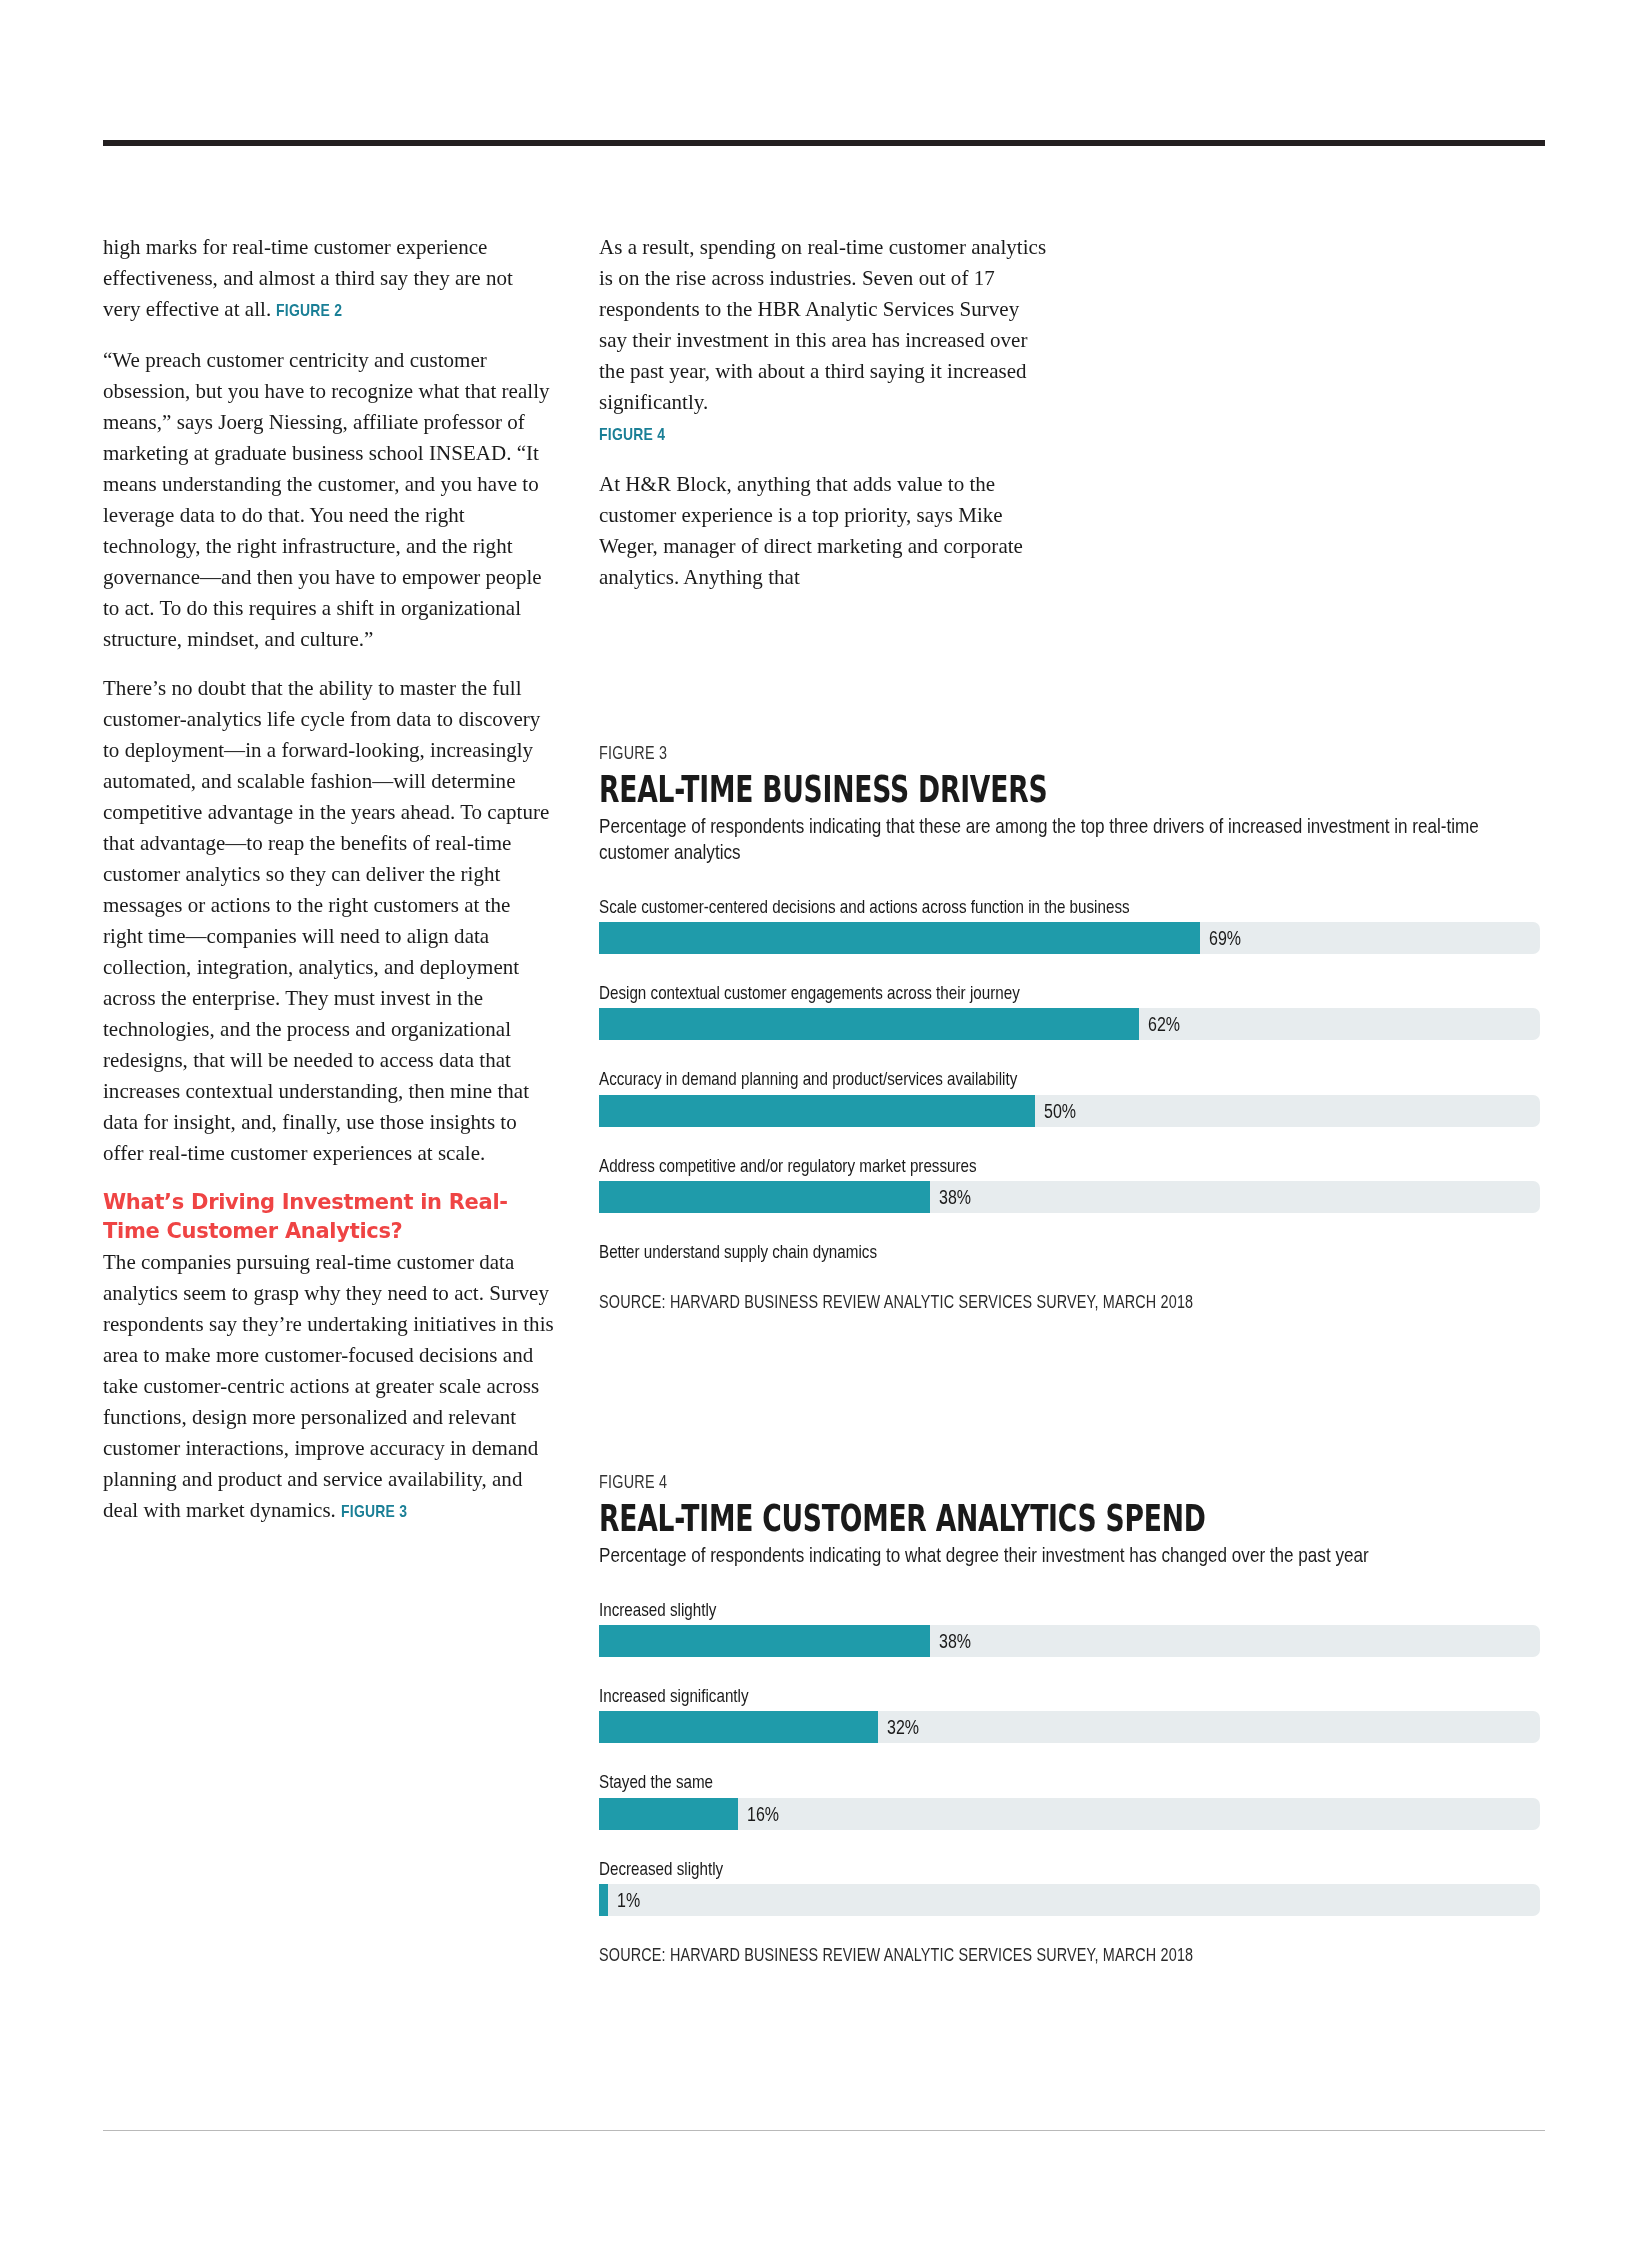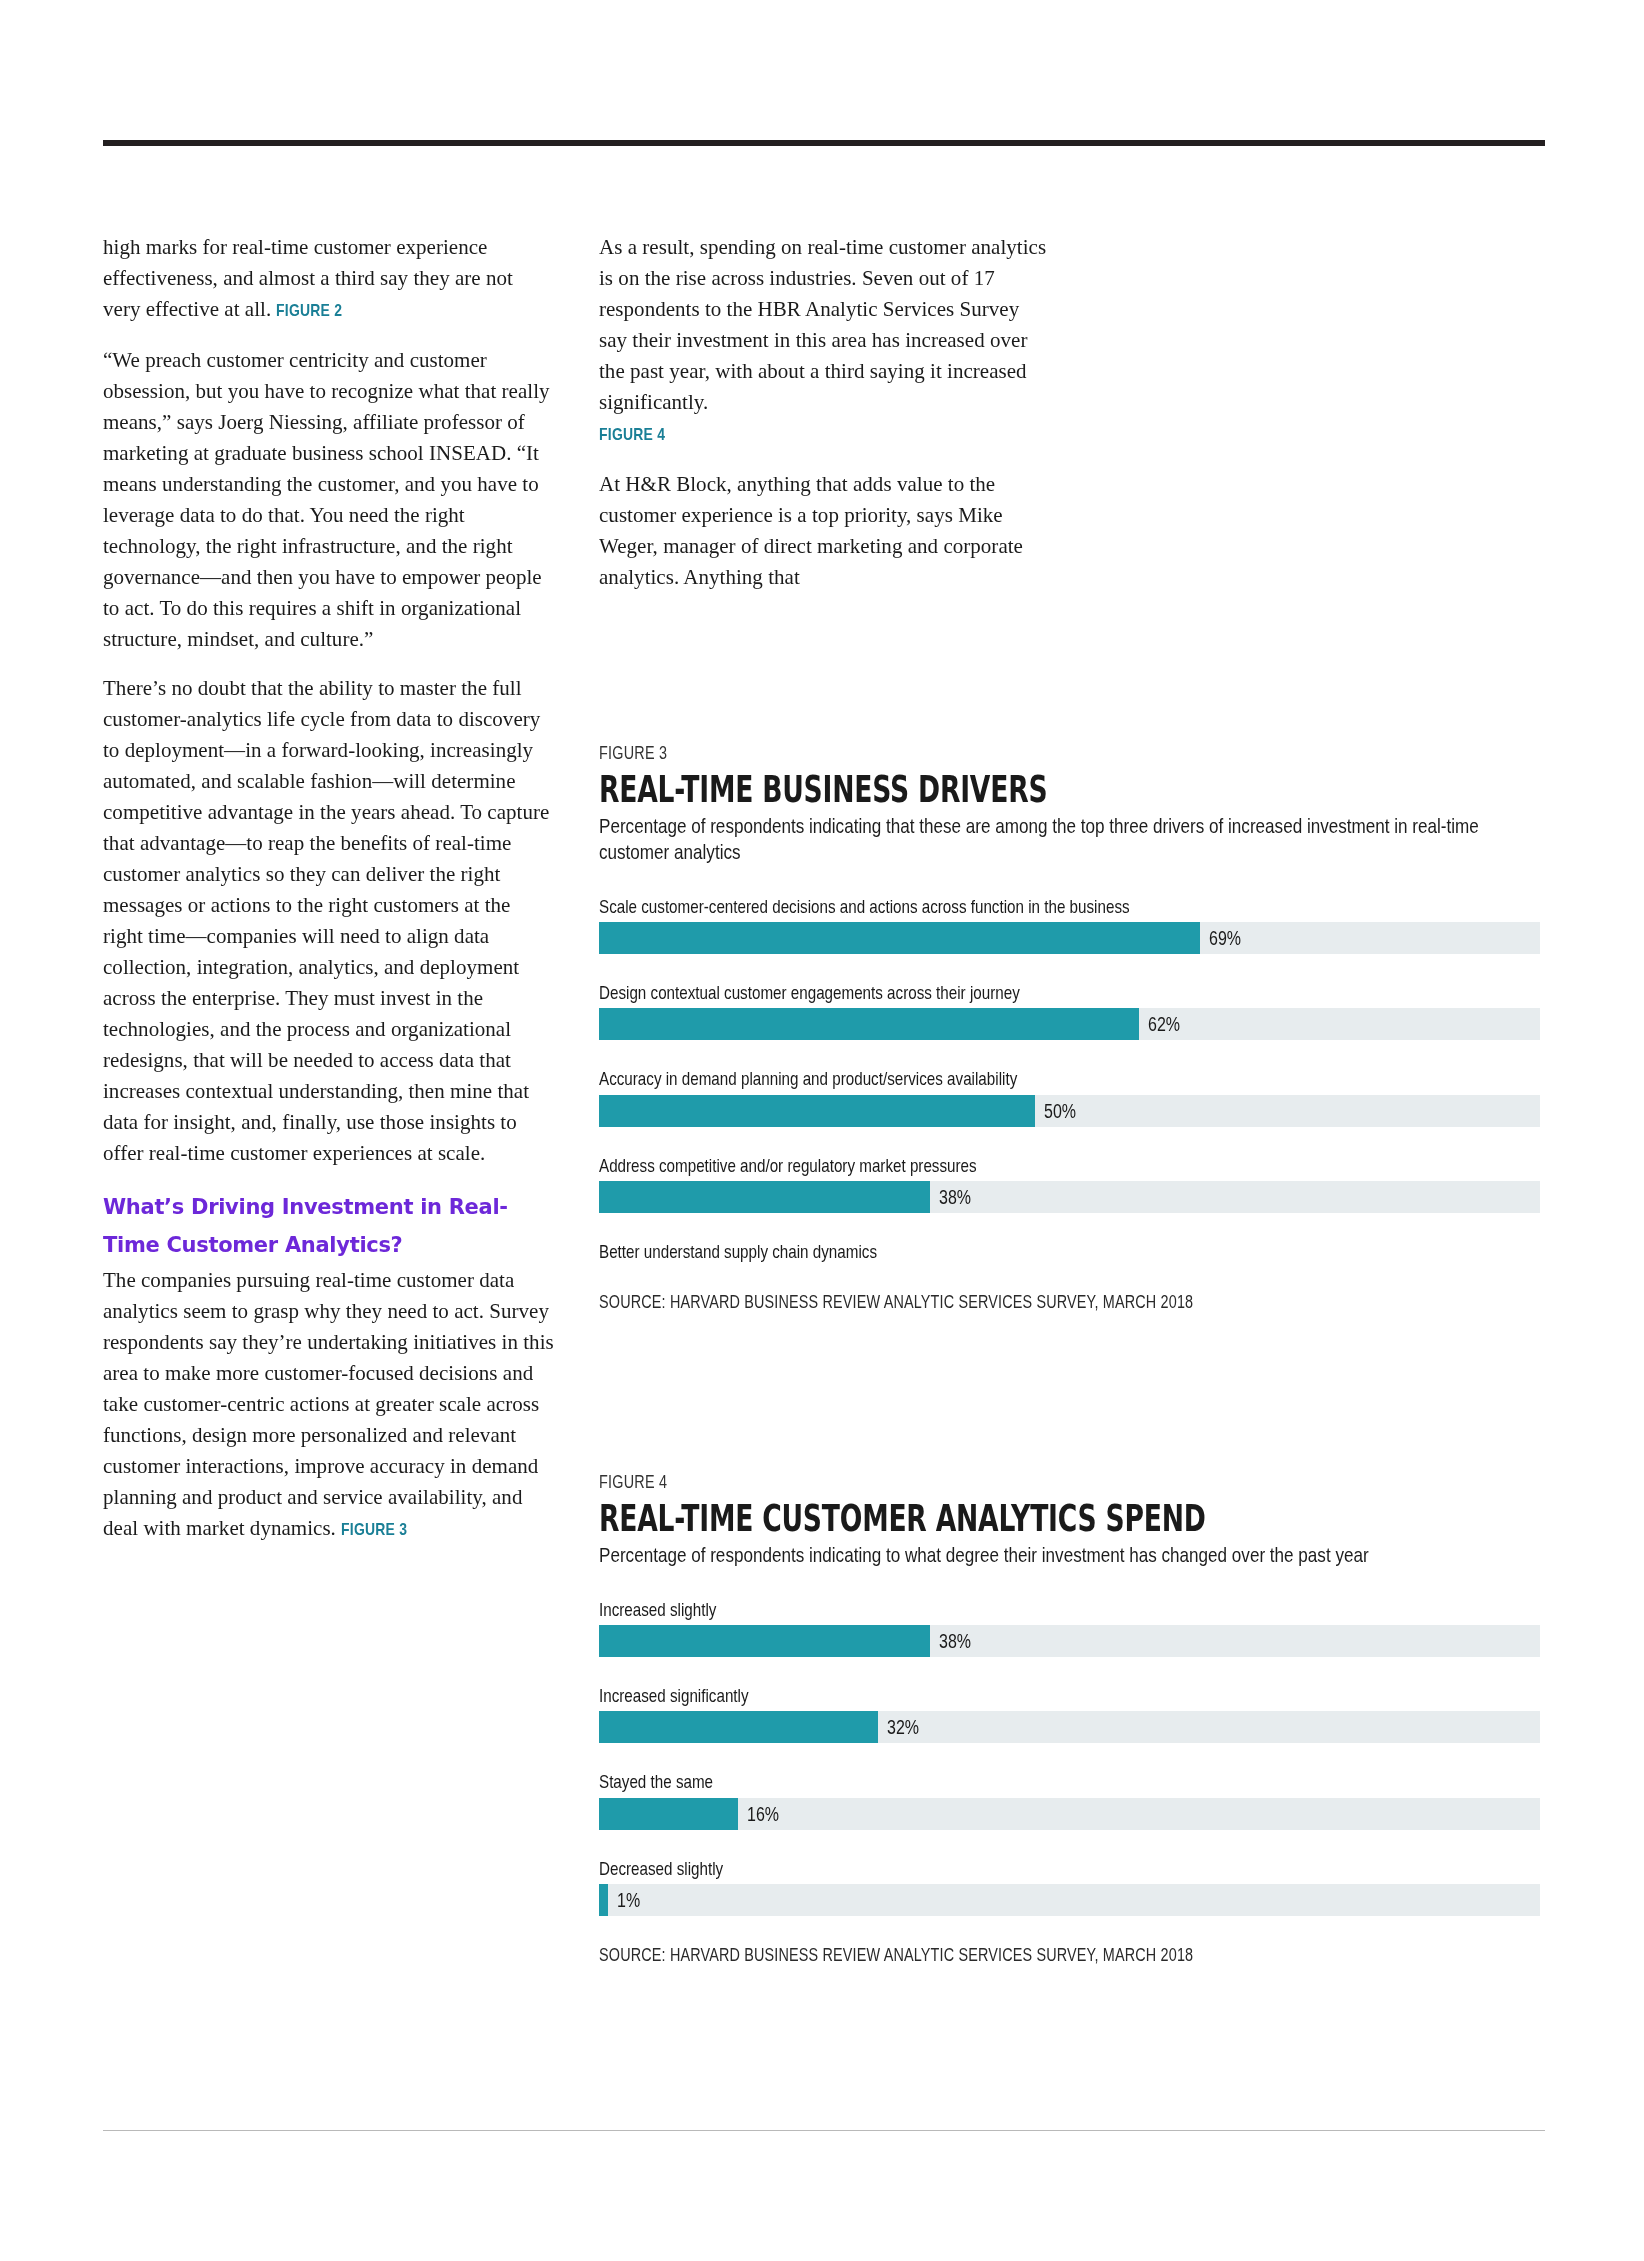--- a/index.html
+++ b/index.html
@@ -69,24 +69,24 @@
     letter-spacing: 0.3px;
     color: #1a7f96;
     font-weight: 600;
     vertical-align: baseline;
   }
 
   h2.subhead {
     margin: 0 0 1.4px 0;
     font-family: "DejaVu Sans", sans-serif;
     font-size: 21px;
-    line-height: 38px;
+    line-height: 29px;
     font-weight: bold;
     letter-spacing: -0.3px;
-    color: #6d28d9;
+    color: #ef4444;
   }
 
   
   .figure {
     position: absolute;
     left: 595px;
     width: 949px;
   }
   #figure-3 { top: 743px; }
   #figure-4 { top: 1472px; }
@@ -145,20 +145,21 @@
     width: 125%;
     margin-bottom: 4.1px;
     white-space: nowrap;
   }
 
   .track {
     position: relative;
     width: 941px;
     height: 32px;
     background: #e7ecee;
+    border-radius: 7px;
   }
   .fill {
     position: absolute;
     left: 0; top: 0;
     height: 32px;
     background: #1f9baa;
   }
   .bar-value {
     position: absolute;
     top: 50%;

